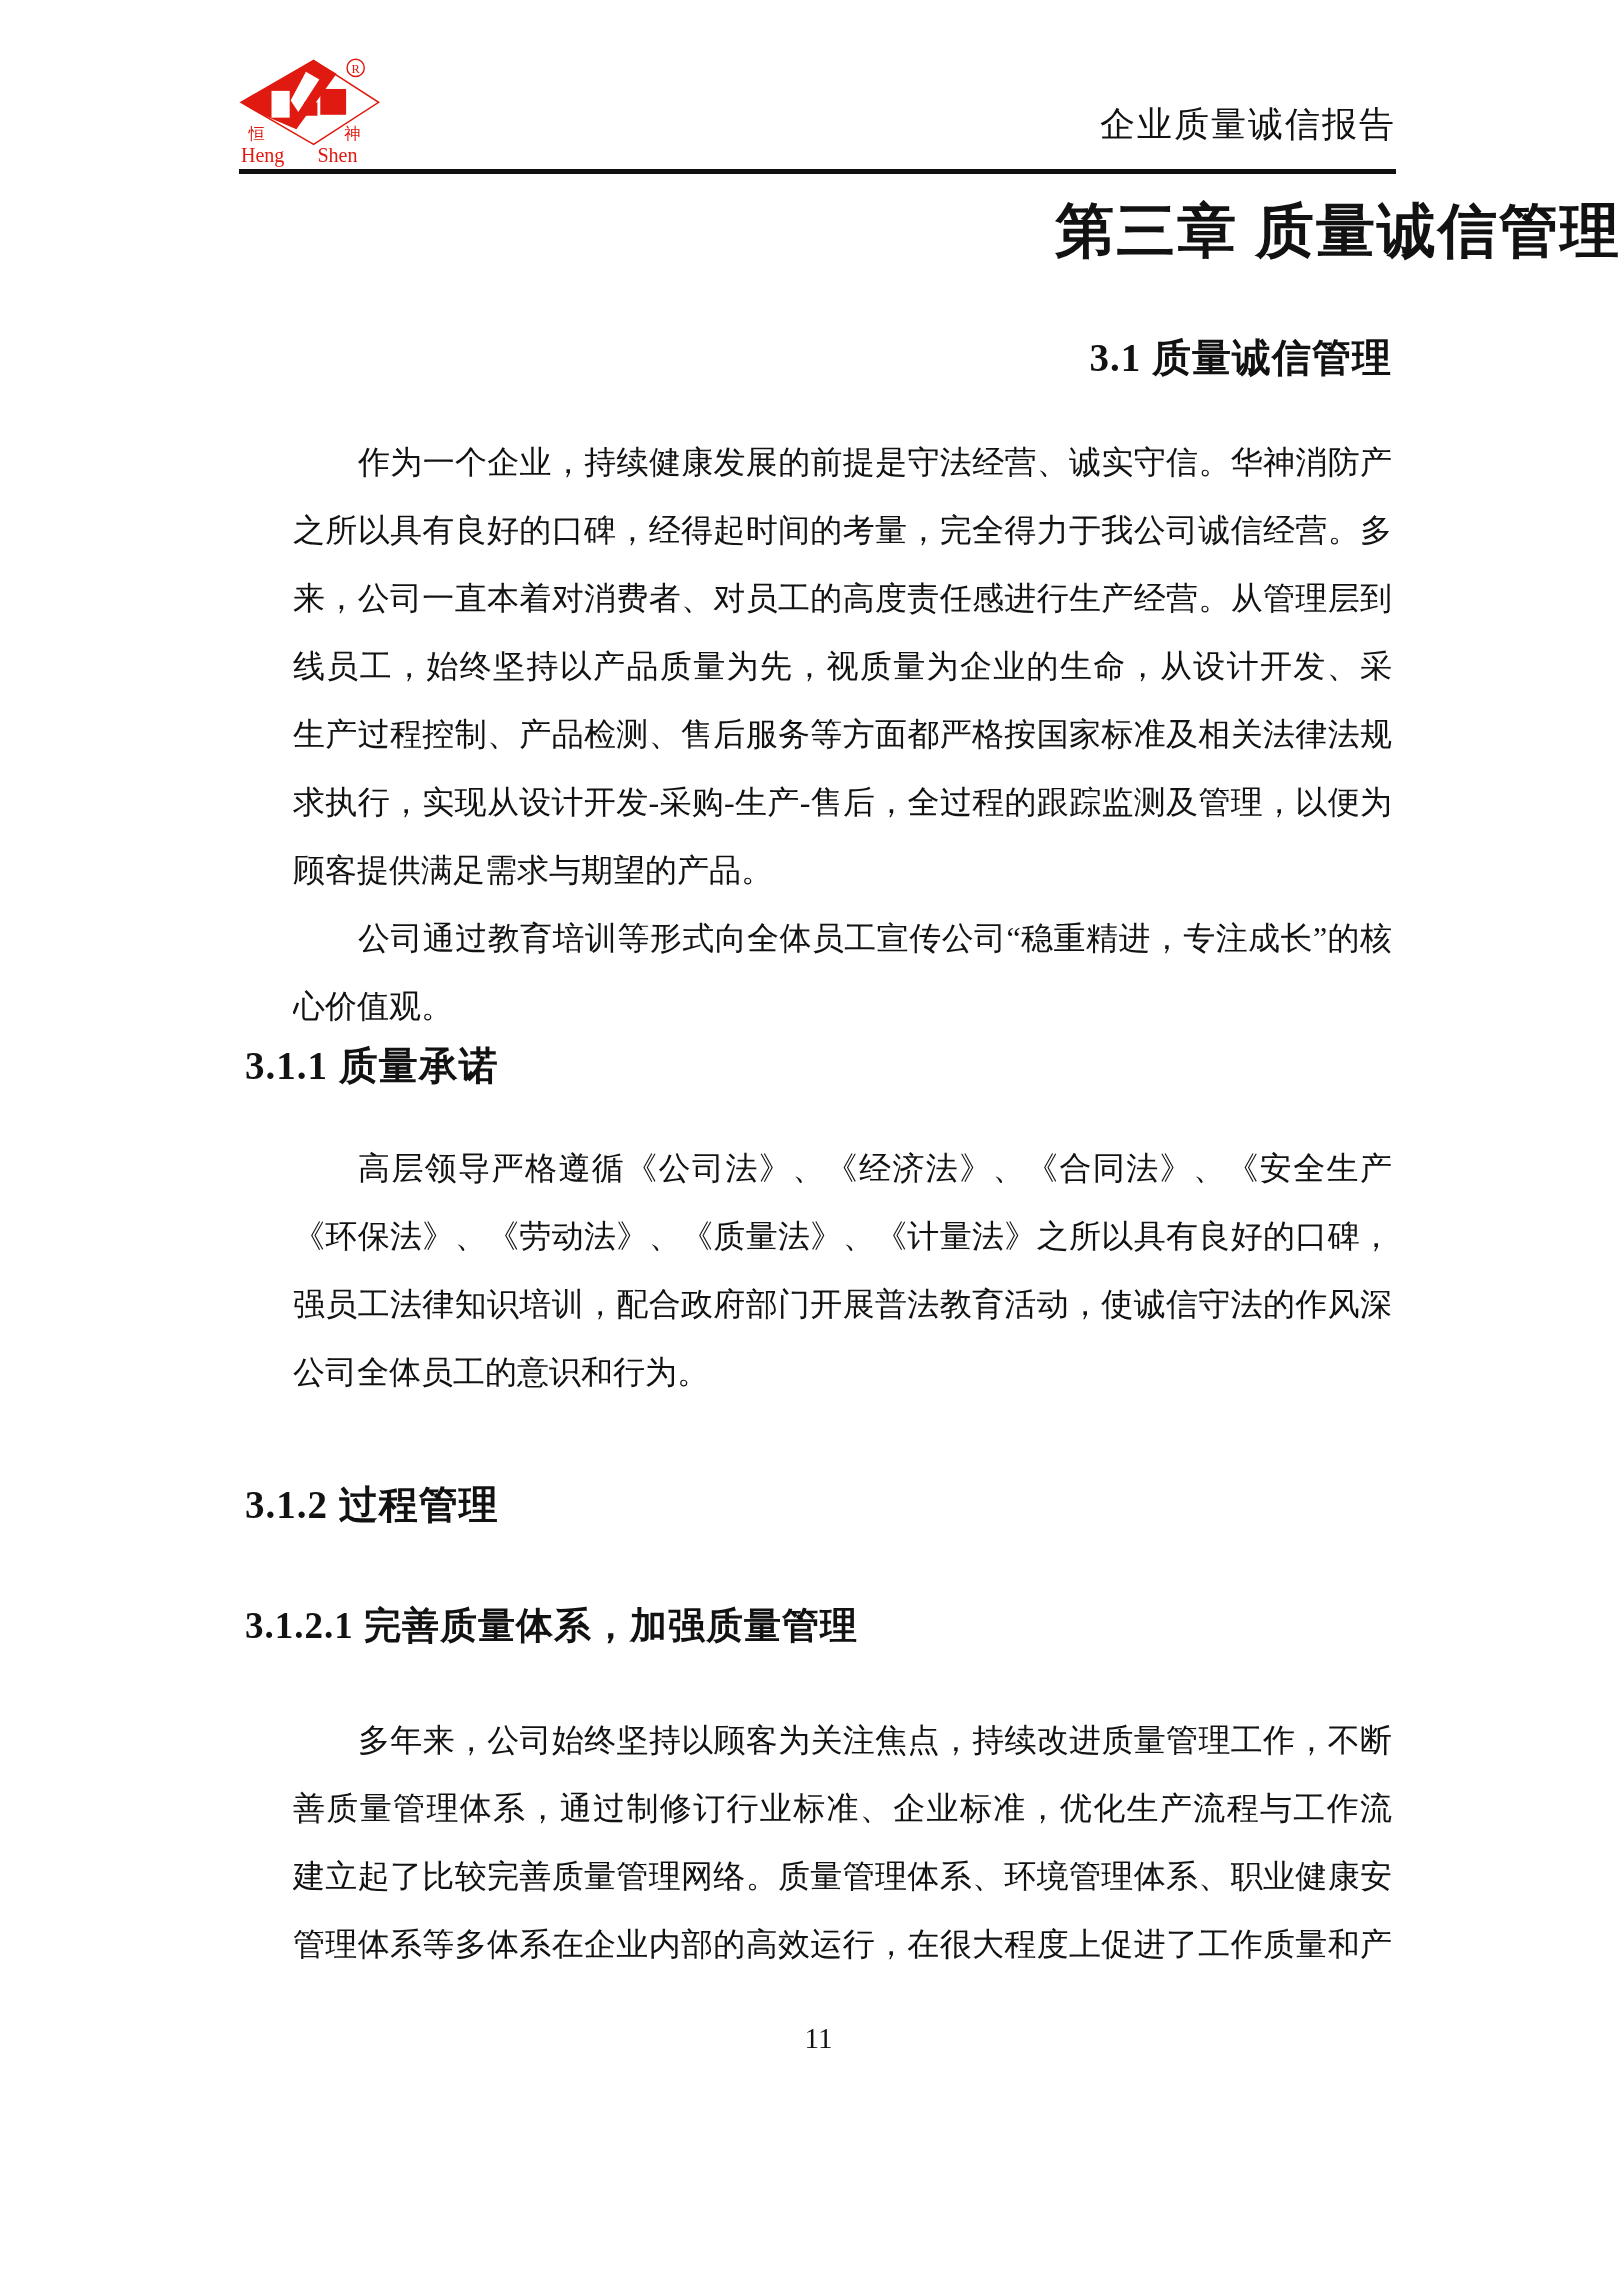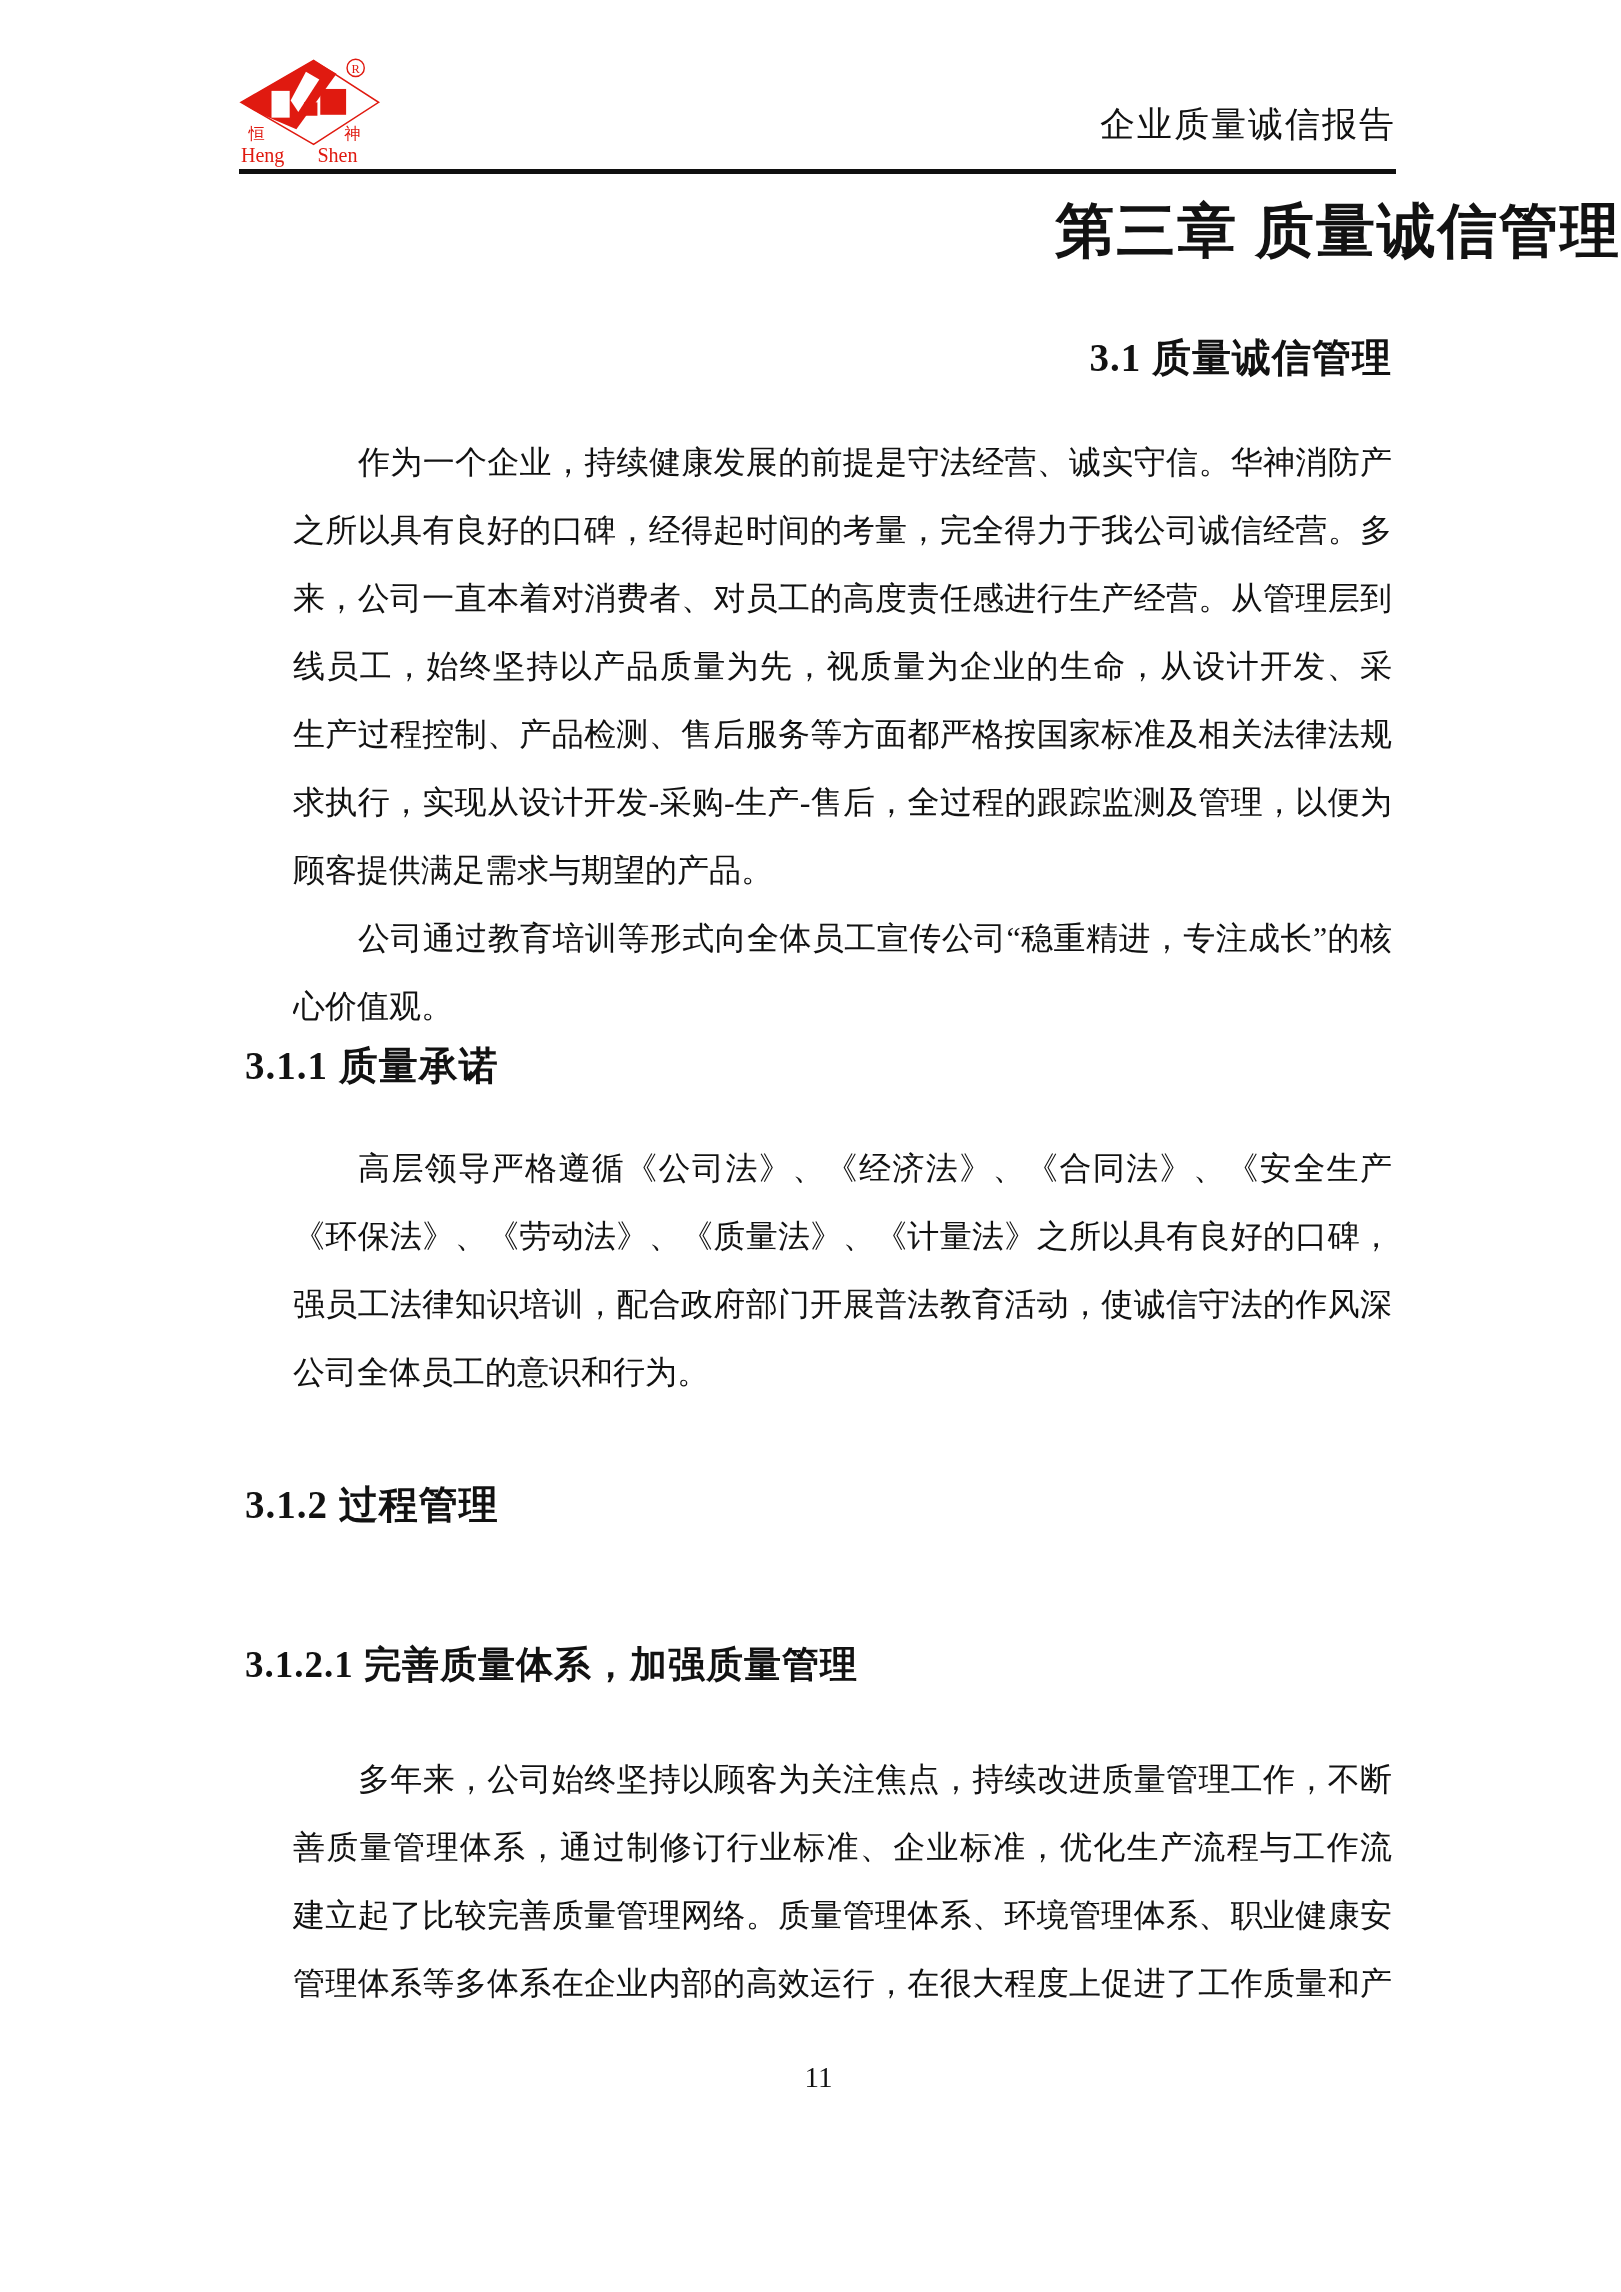--- a/index.html
+++ b/index.html
@@ -25,21 +25,21 @@
     text-align: right; font-size: 59px; font-weight: bold;
     line-height: 71px; margin-top: 21.6px; letter-spacing: 2px;
   }
 
   
   .content { margin: 0 229px 0 245px; }
   .h2 { font-size: 39px; font-weight: bold; line-height: 51px; letter-spacing: 1px; }
   .h2.s31  { margin-top: 65px; text-align: right; }
   .h2.s311 { }
   .h2.s312 { margin-top: 73px; }
-  .h3 { font-size: 37px; font-weight: bold; line-height: 51px; margin-top: 109px; letter-spacing: 1px; }
+  .h3 { font-size: 37px; font-weight: bold; line-height: 51px; margin-top: 70px; letter-spacing: 1px; }
 
   .para { font-size: 32px; margin-left: 48px; }
   .para.p1 { margin-top: 45px; }
   .para.p3 { margin-top: 43px; }
   .para.p4 { margin-top: 55px; }
   .line {
     height: 68px; line-height: 68px;
     text-align: justify; text-align-last: justify;
     overflow: hidden;
   }

